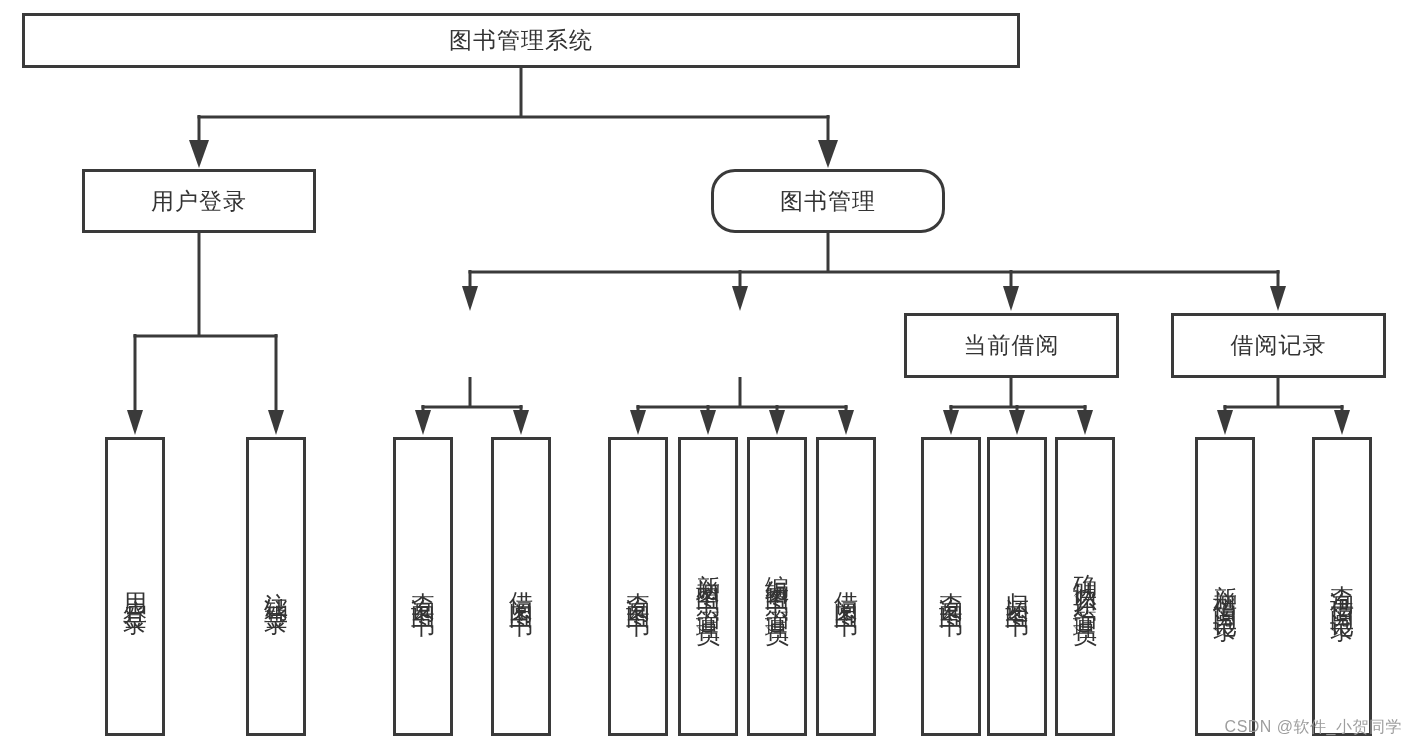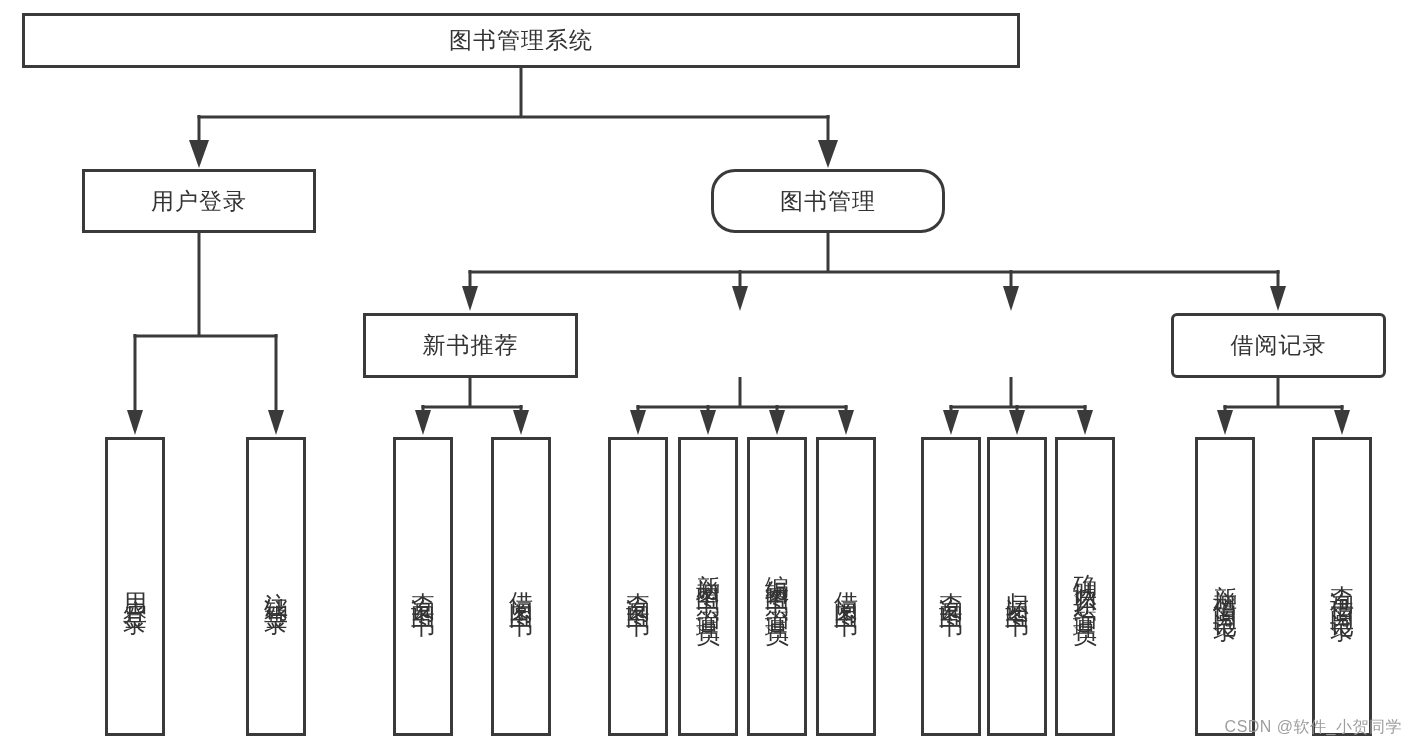--- a/index.html
+++ b/index.html
@@ -116,22 +116,22 @@
       <use href="#ah" transform="translate(1225,435)"></use>
       <use href="#ah" transform="translate(1342,435)"></use>
     </g>
   </svg>
 
   <div class="node hbox" style="left:22px;top:13px;width:998px;height:55px;">图书管理系统</div>
 
   <div class="node hbox" style="left:82px;top:169px;width:234px;height:64px;">用户登录</div>
   <div class="node hbox" style="left:711px;top:169px;width:234px;height:64px;border-radius:24px;">图书管理</div>
 
-  <div class="node hbox" style="left:363px;top:313px;width:215px;height:65px;">新书推荐</div>
-  <div class="node hbox" style="left:1171px;top:313px;width:215px;height:65px;border-radius:6px;">借阅记录</div>
+  <div class="node hbox" style="left:904px;top:313px;width:215px;height:65px;">当前借阅</div>
+  <div class="node hbox" style="left:1171px;top:313px;width:215px;height:65px;">借阅记录</div>
 
   <div class="node vbox" style="left:105px;top:437px;width:60px;height:299px;">用户登录</div>
   <div class="node vbox" style="left:246px;top:437px;width:60px;height:299px;">注销登录</div>
 
   <div class="node vbox" style="left:393px;top:437px;width:60px;height:299px;">查询图书</div>
   <div class="node vbox" style="left:491px;top:437px;width:60px;height:299px;">借阅图书</div>
 
   <div class="node vbox" style="left:608px;top:437px;width:60px;height:299px;">查询图书</div>
   <div class="node vbox" style="left:678px;top:437px;width:60px;height:299px;">新增图书（管理员）</div>
   <div class="node vbox" style="left:747px;top:437px;width:60px;height:299px;">编辑图书（管理员）</div>

